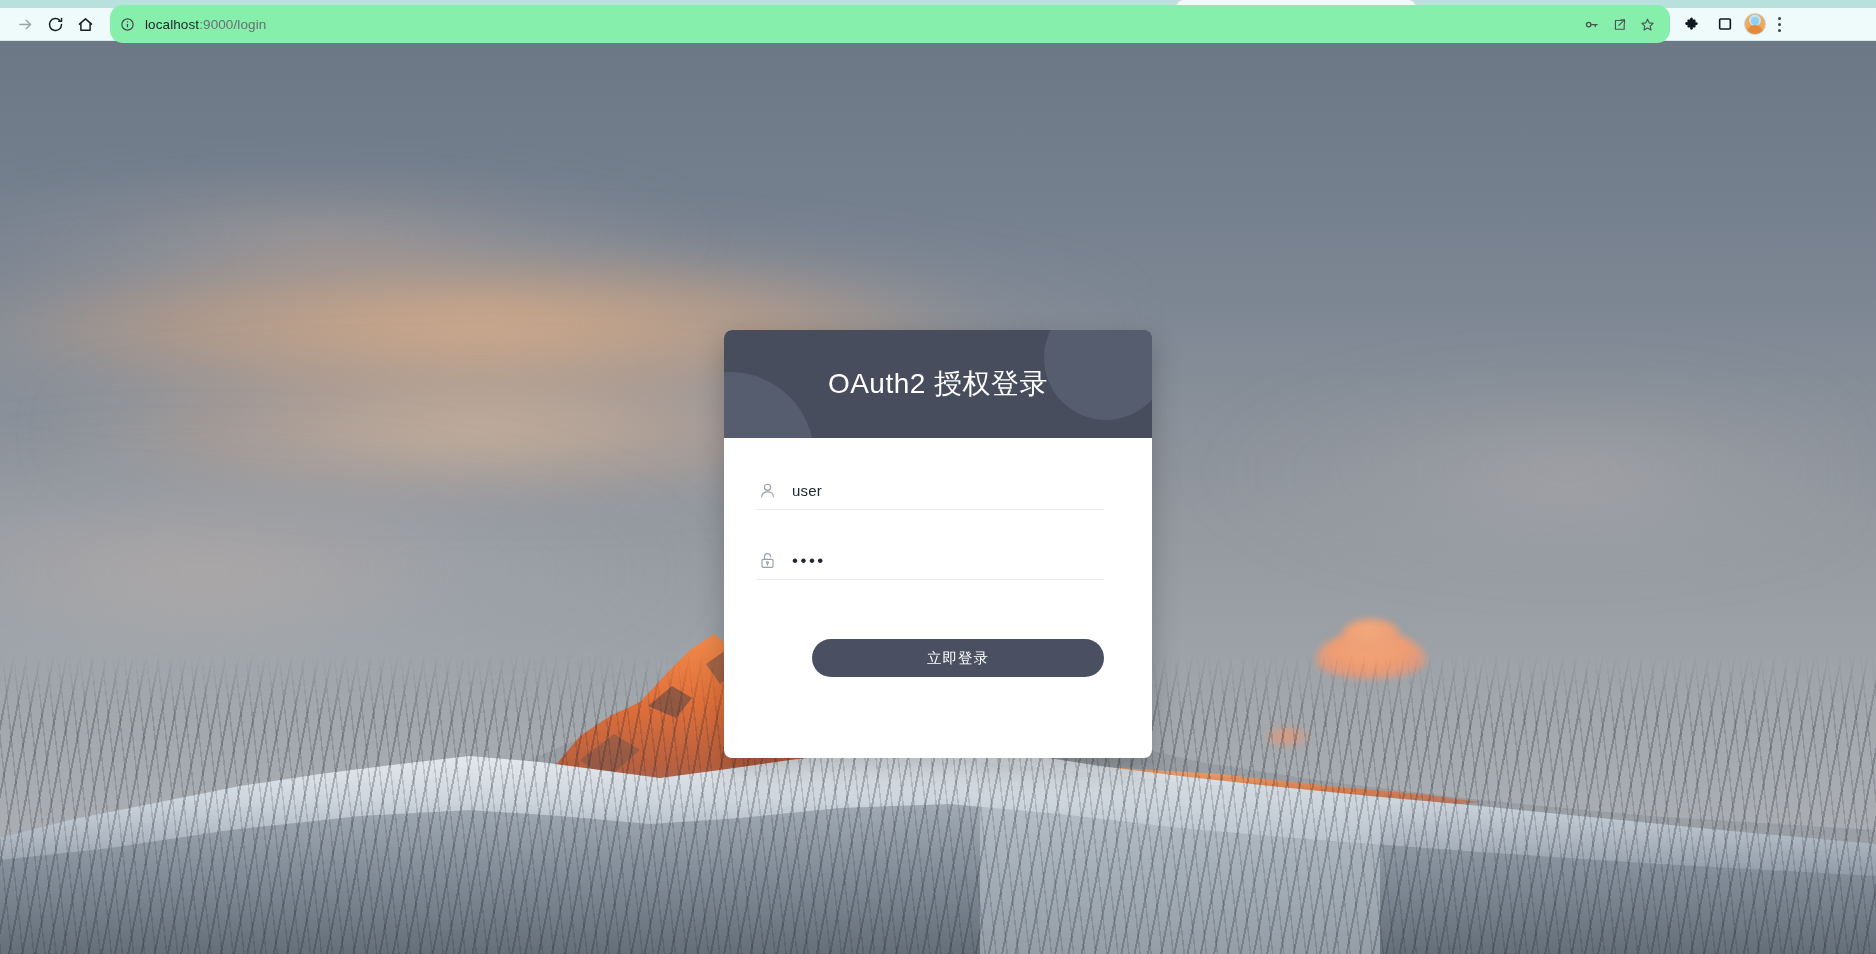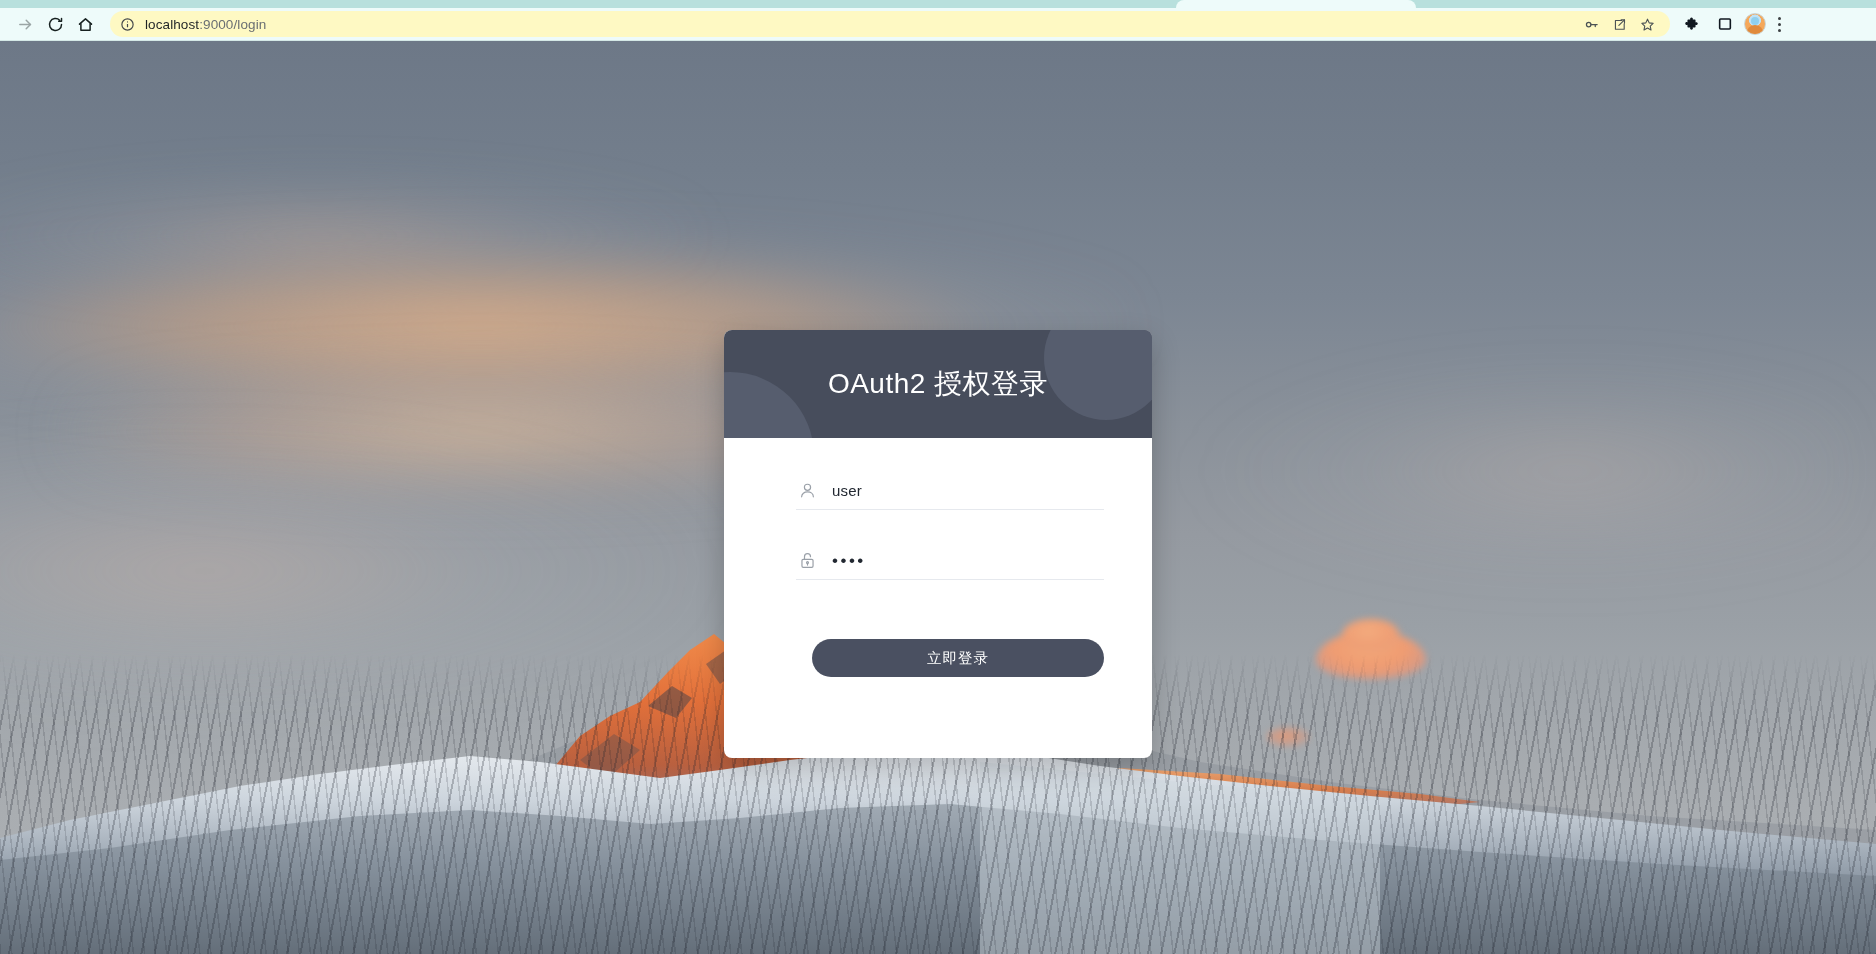--- a/index.html
+++ b/index.html
@@ -50,24 +50,24 @@
     border-bottom: 1px solid #d4e8e6;
   }
   .nav-btn {
     width: 30px; height: 28px;
     display: flex; align-items: center; justify-content: center;
     border-radius: 50%;
     flex: 0 0 auto;
   }
   .omnibox {
     margin-left: 10px;
-    height: 26px;
+    height: 38px;
     flex: 1 1 auto;
     max-width: 1560px;
-    background: #fef9c3;
+    background: #86efac;
     border-radius: 13px;
     display: flex;
     align-items: center;
     padding: 0 10px;
     overflow: hidden;
   }
   .omnibox .site-info { flex: 0 0 auto; display:flex; align-items:center; }
   .omnibox .url-text {
     margin-left: 10px;
     font-size: 13.5px;
@@ -263,21 +263,21 @@
     position: relative;
     z-index: 2;
     text-align: center;
     line-height: 108px;
     font-size: 28px;
     color: #ffffff;
     font-weight: 400;
     letter-spacing: 0.5px;
   }
   .card-body {
-    padding: 34px 48px 0 72px;
+    padding: 34px 48px 0 32px;
     border-radius: 29px;
   }
   .field {
     display: flex;
     align-items: center;
     height: 38px;
     border-bottom: 1px solid #e6e9ee;
     margin-bottom: 32px;
   }
   .field .fld-icon {

